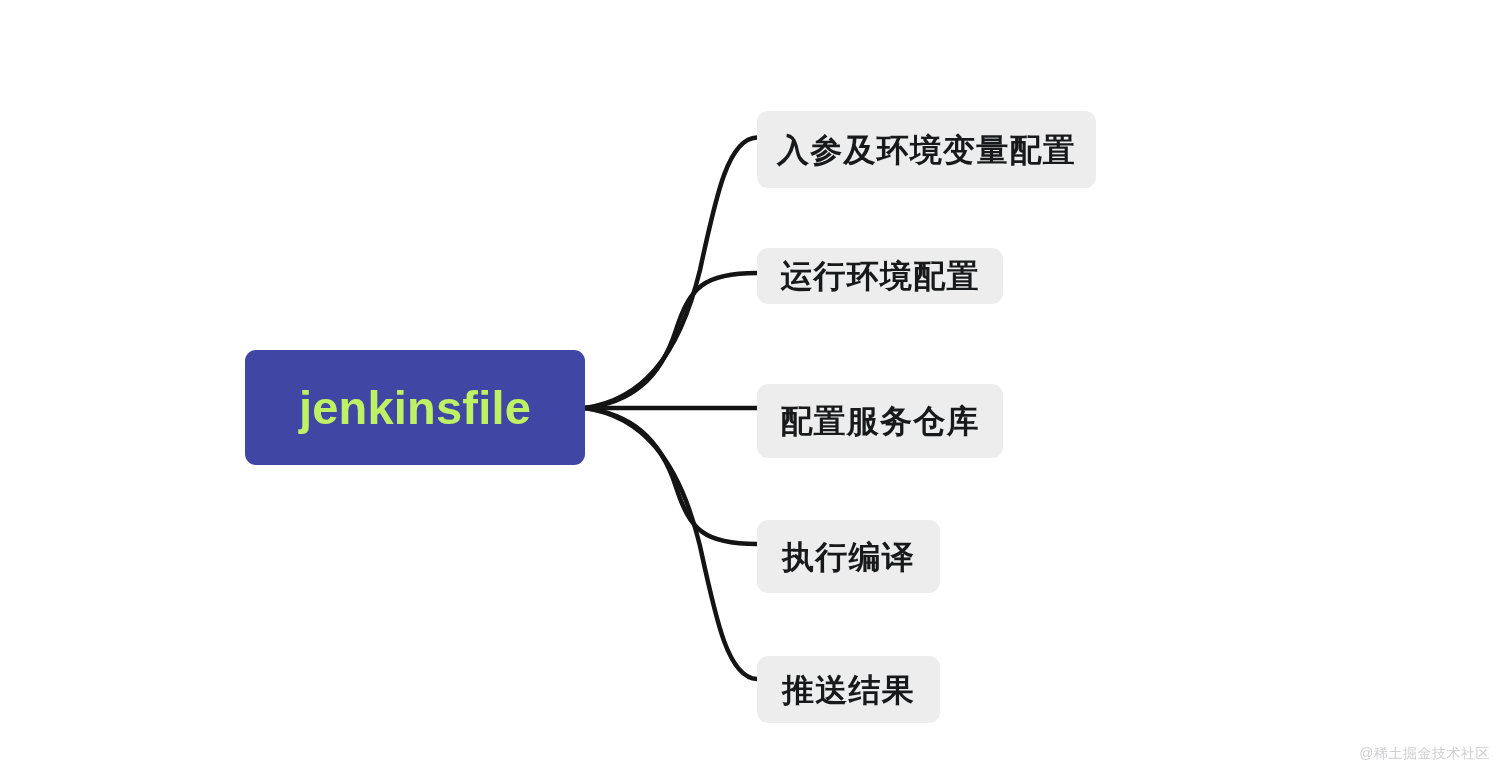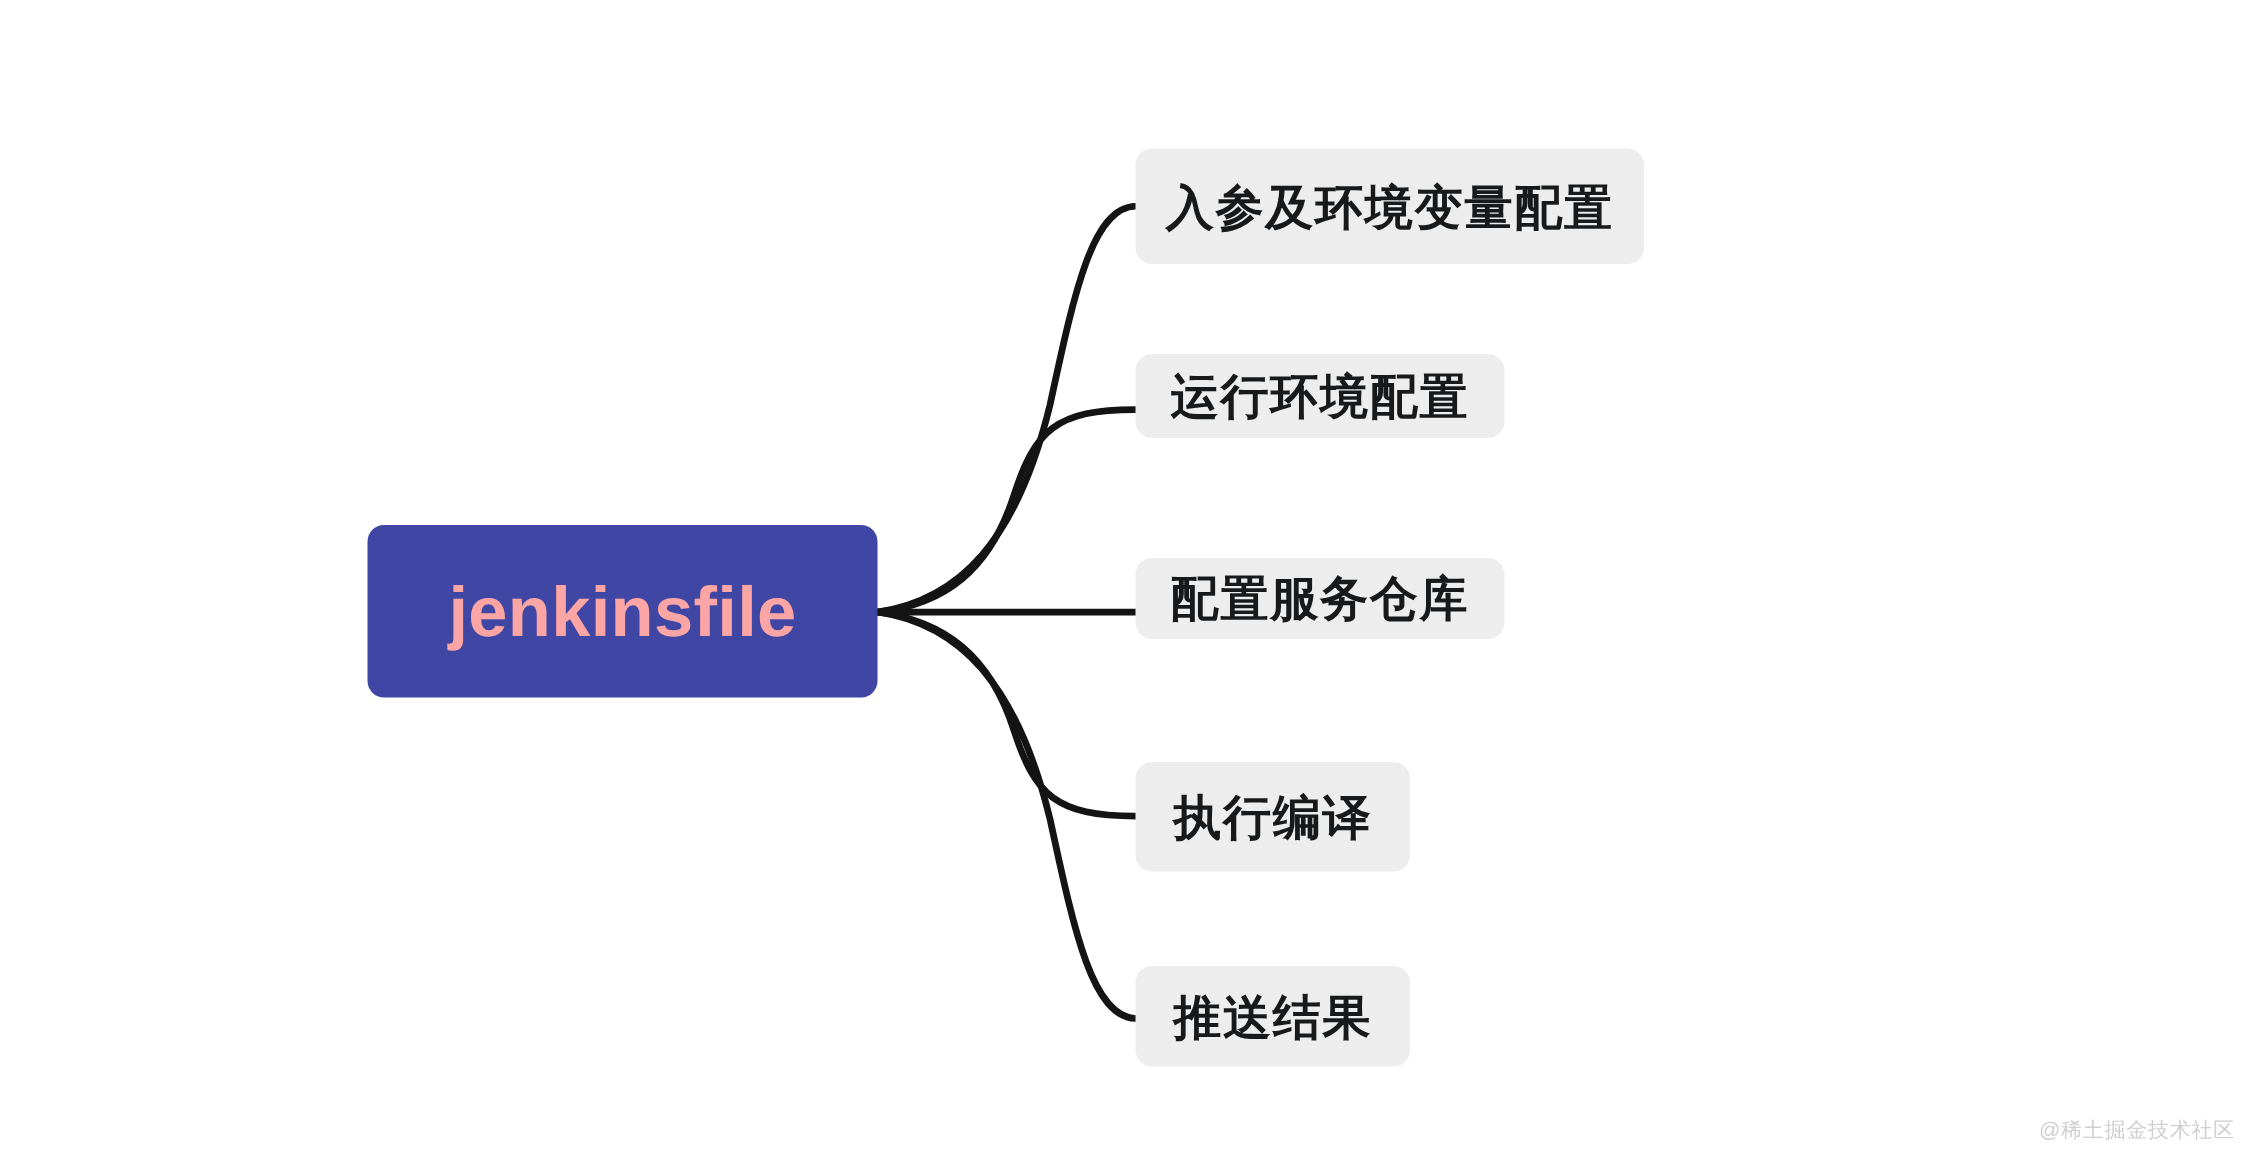--- a/index.html
+++ b/index.html
@@ -32,43 +32,44 @@
   }
   .root-node {
     left: 245px;
     top: 350px;
     width: 340px;
     height: 115px;
     background: #3F46A3;
     border-radius: 11px;
   }
   .root-label {
-    color: #fca5a5;
+    color: #bef264;
     font-size: 47px;
     font-weight: 600;
     letter-spacing: 0.2px;
     line-height: 1;
     white-space: nowrap;
   }
   .branch-node {
     background: #EDEDED;
     border-radius: 11px;
+    margin-top: 12px;
   }
   .branch-label {
     color: #17191A;
     font-size: 32px;
     font-weight: 700;
     letter-spacing: 1.2px;
     line-height: 1;
     white-space: nowrap;
     font-family: "Liberation Sans", "DejaVu Sans", sans-serif;
   }
   #n1 { left: 757px; top:  99px; width: 339px; height: 77px; }
   #n2 { left: 757px; top: 236px; width: 246px; height: 56px; }
-  #n3 { left: 757px; top: 372px; width: 246px; height: 54px; }
+  #n3 { left: 757px; top: 372px; width: 246px; height: 74px; }
   #n4 { left: 757px; top: 508px; width: 183px; height: 73px; }
   #n5 { left: 757px; top: 644px; width: 183px; height: 67px; }
   .watermark {
     position: absolute;
     right: 22px;
     bottom: 16px;
     color: #CFCFD1;
     font-size: 14px;
     font-weight: 400;
     letter-spacing: 0.5px;

